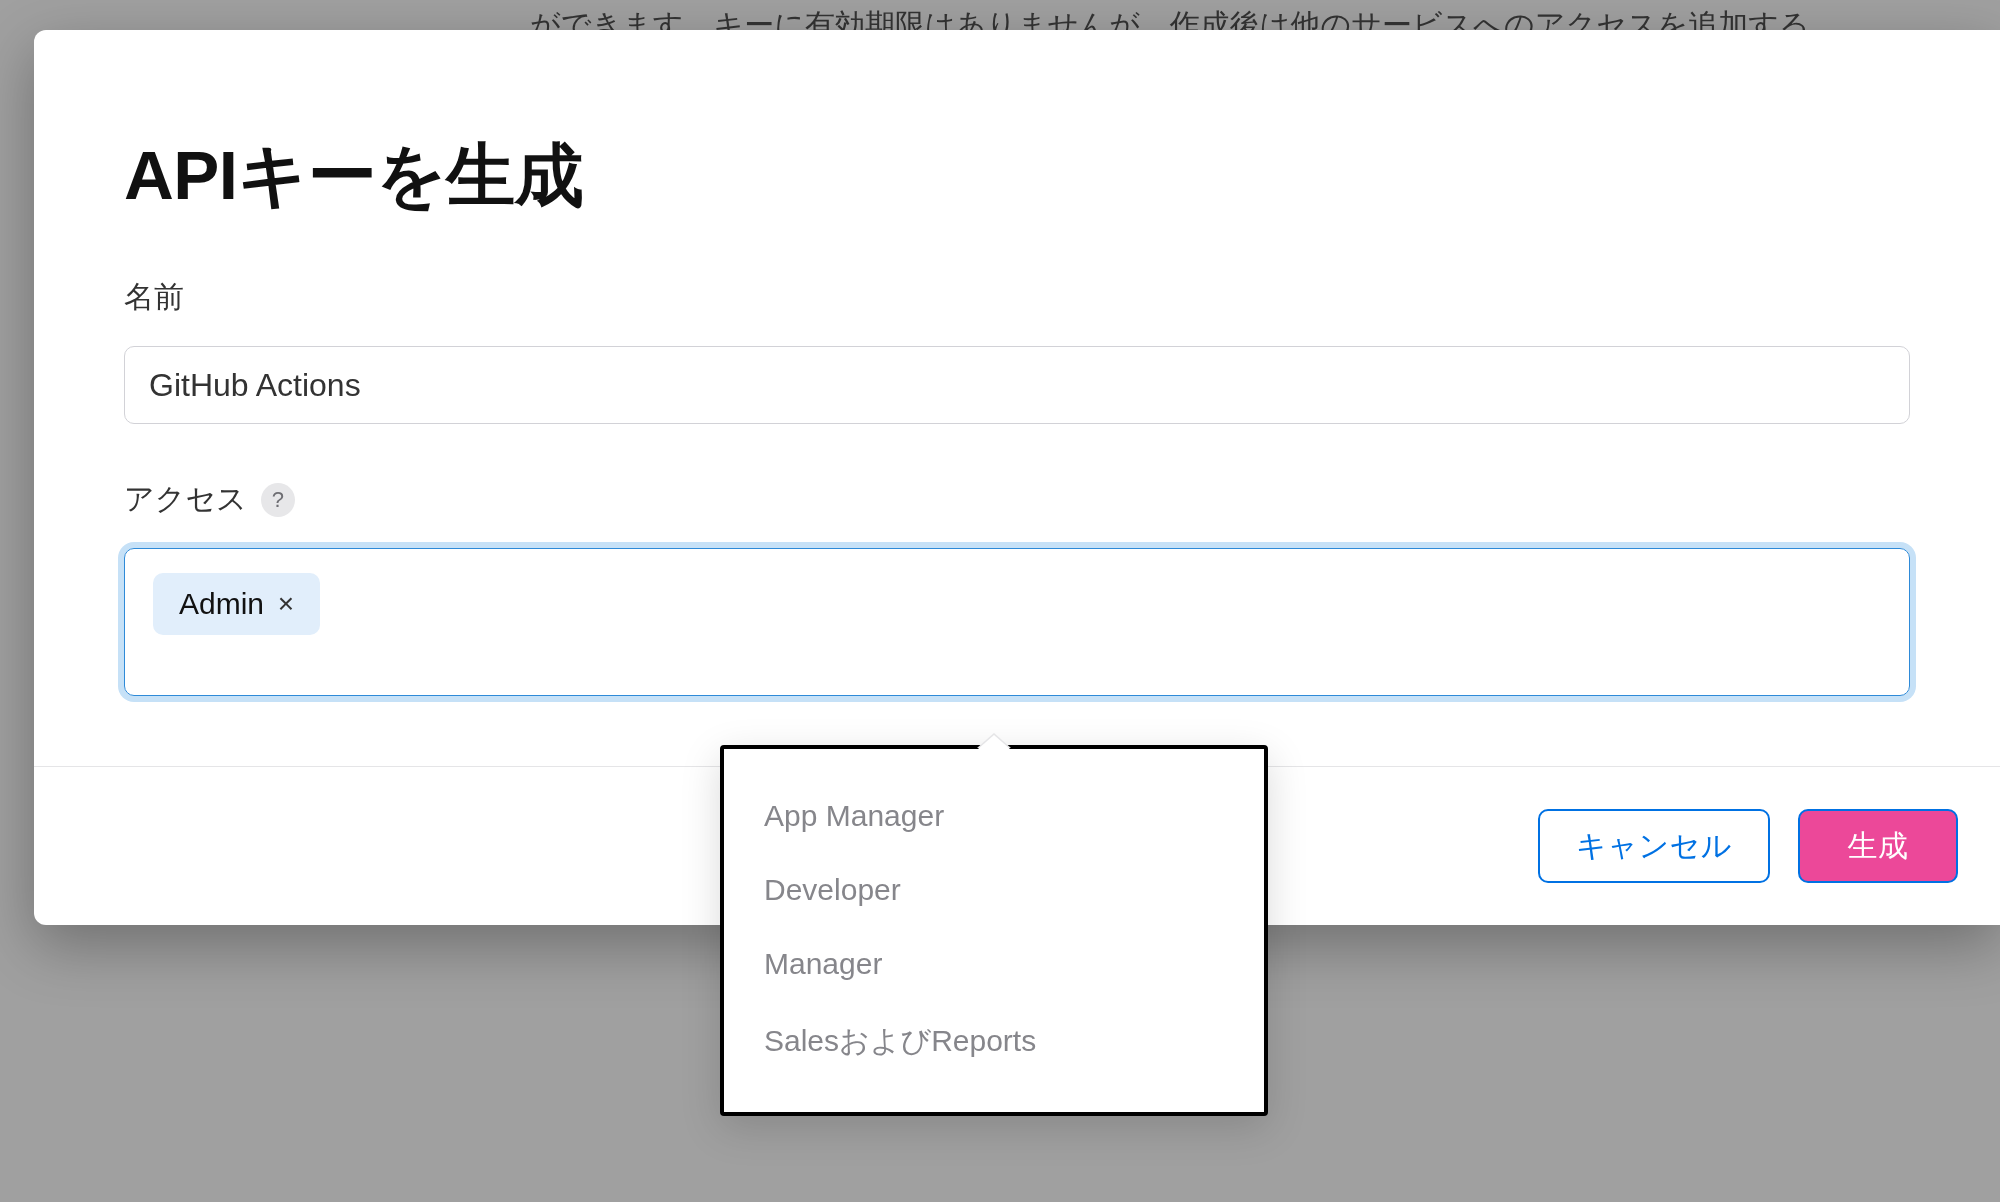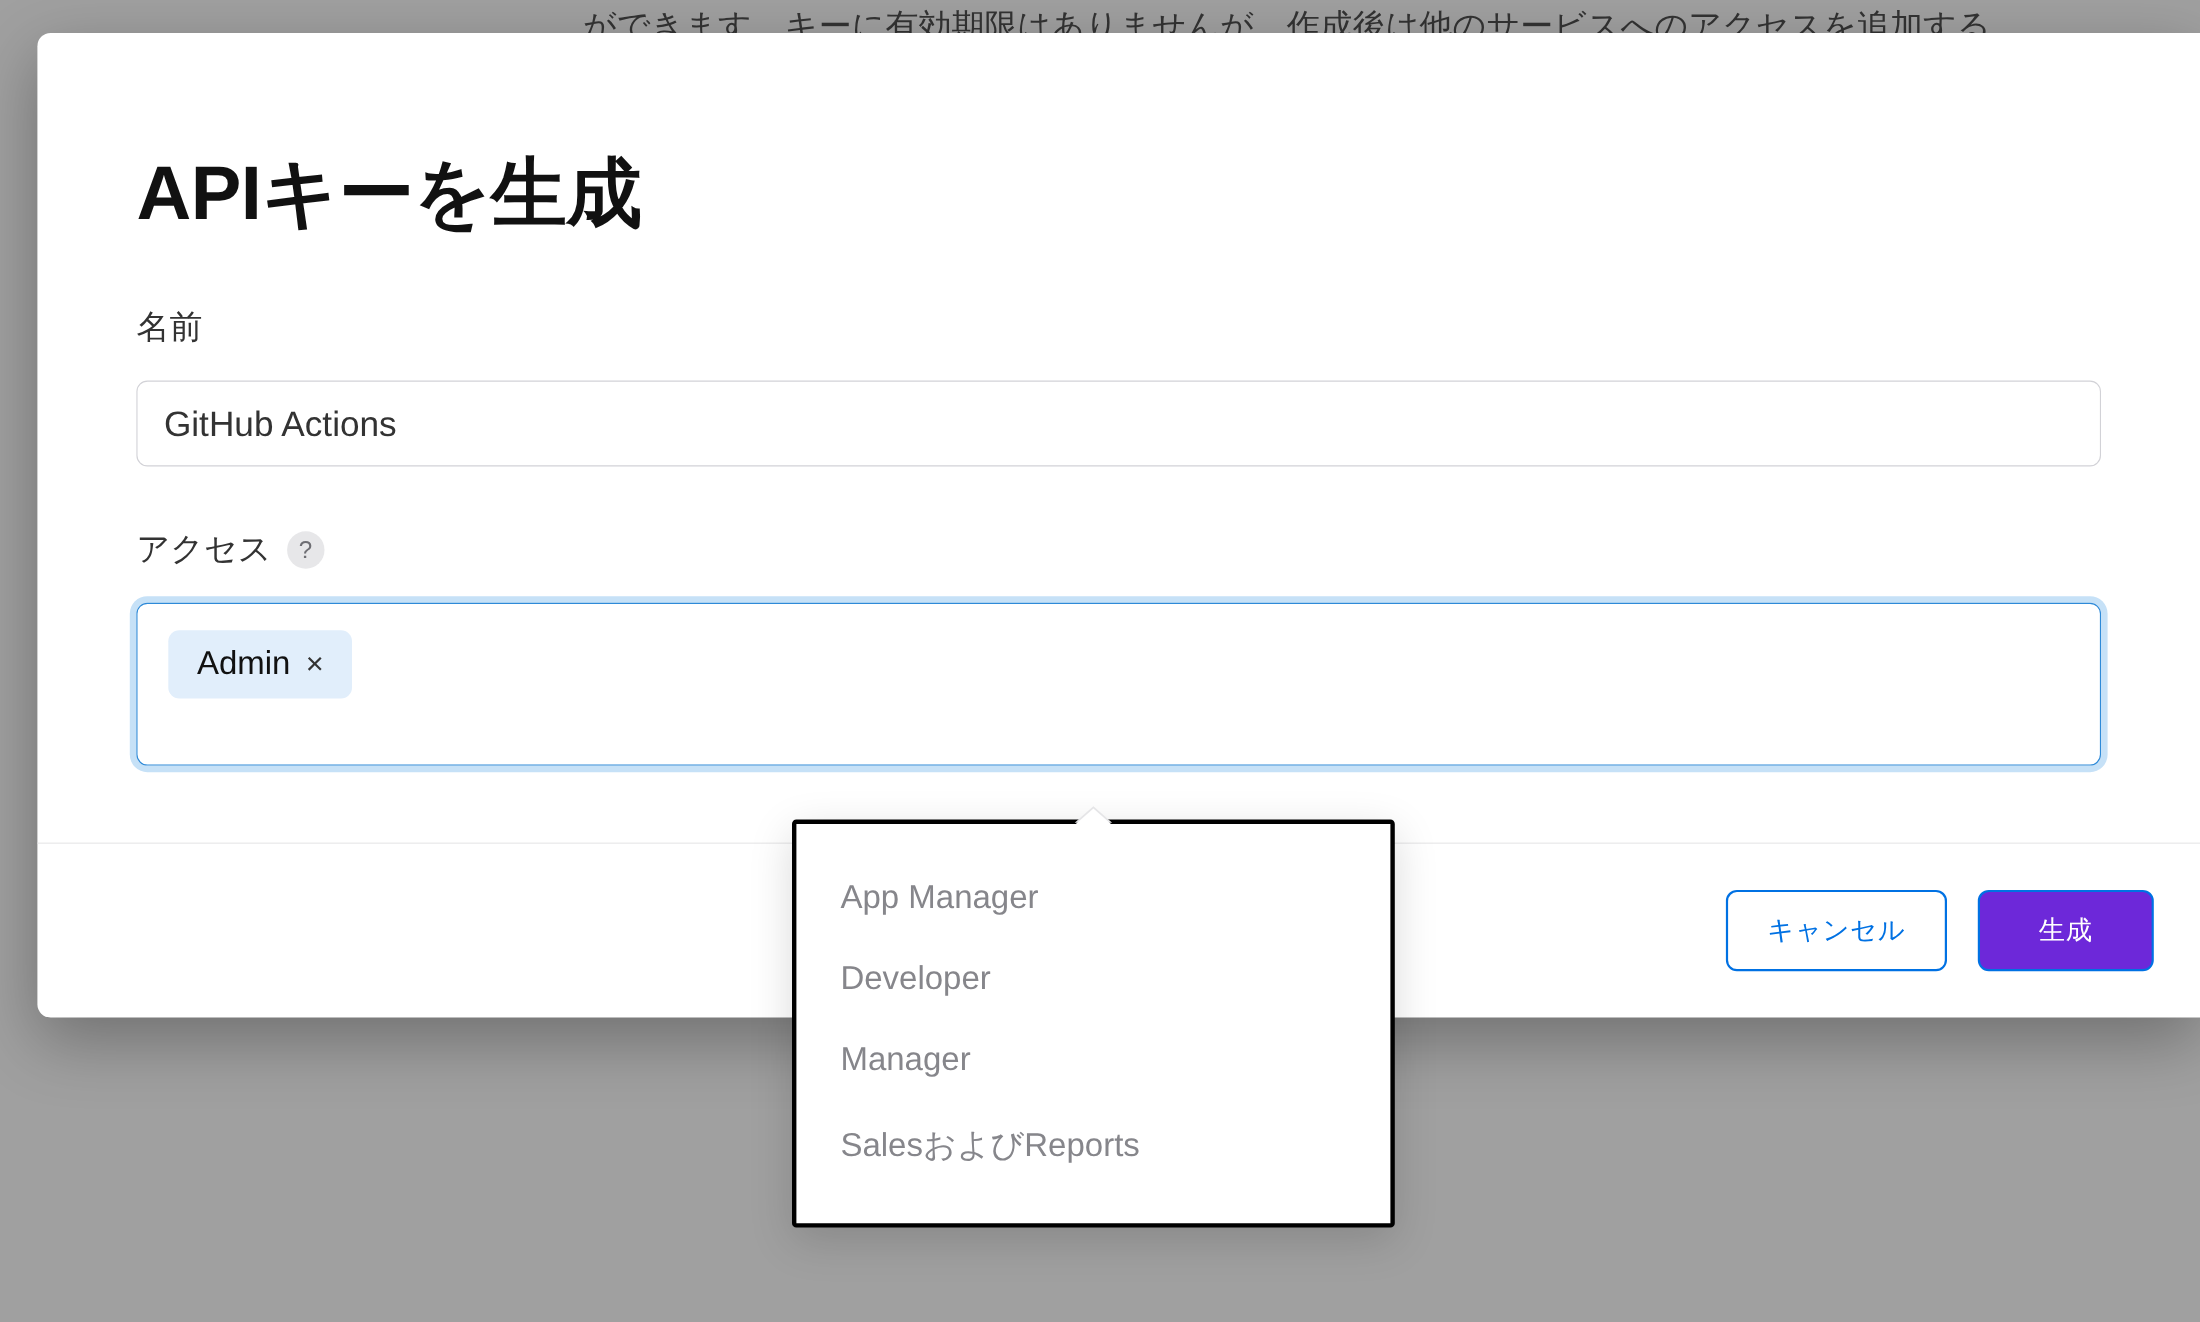--- a/index.html
+++ b/index.html
@@ -140,36 +140,36 @@
       border-top: 1px solid #e5e5e7;
       padding: 42px 42px 42px 42px;
       display: flex;
       justify-content: flex-end;
       gap: 28px;
     }
     .btn {
       height: 74px;
       padding: 0 36px;
       border-radius: 10px;
-      font-size: 24px;
+      font-size: 30px;
       font-weight: 400;
       cursor: pointer;
       display: inline-flex;
       align-items: center;
       justify-content: center;
       font-family: inherit;
       letter-spacing: 0.5px;
     }
     .btn-secondary {
       background: #fff;
       border: 2px solid #0071e3;
       color: #0071e3;
     }
     .btn-primary {
-      background: #6d28d9;
+      background: #ec4899;
       border: 2px solid #0071e3;
       color: #fff;
       min-width: 160px;
     }
     .dropdown {
       position: absolute;
       top: 745px;
       left: 720px;
       width: 548px;
       background: #fff;

